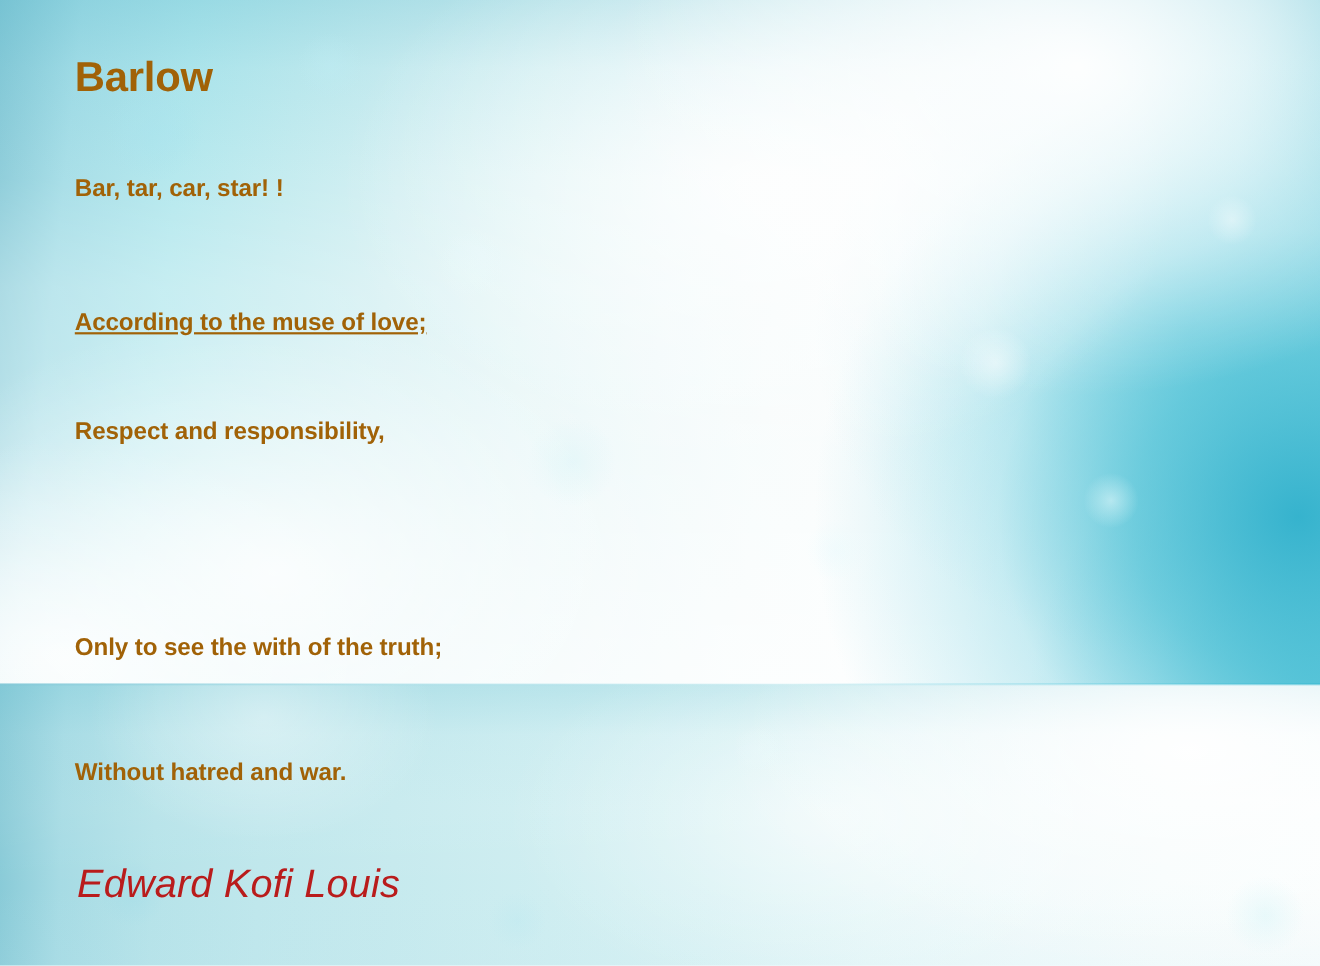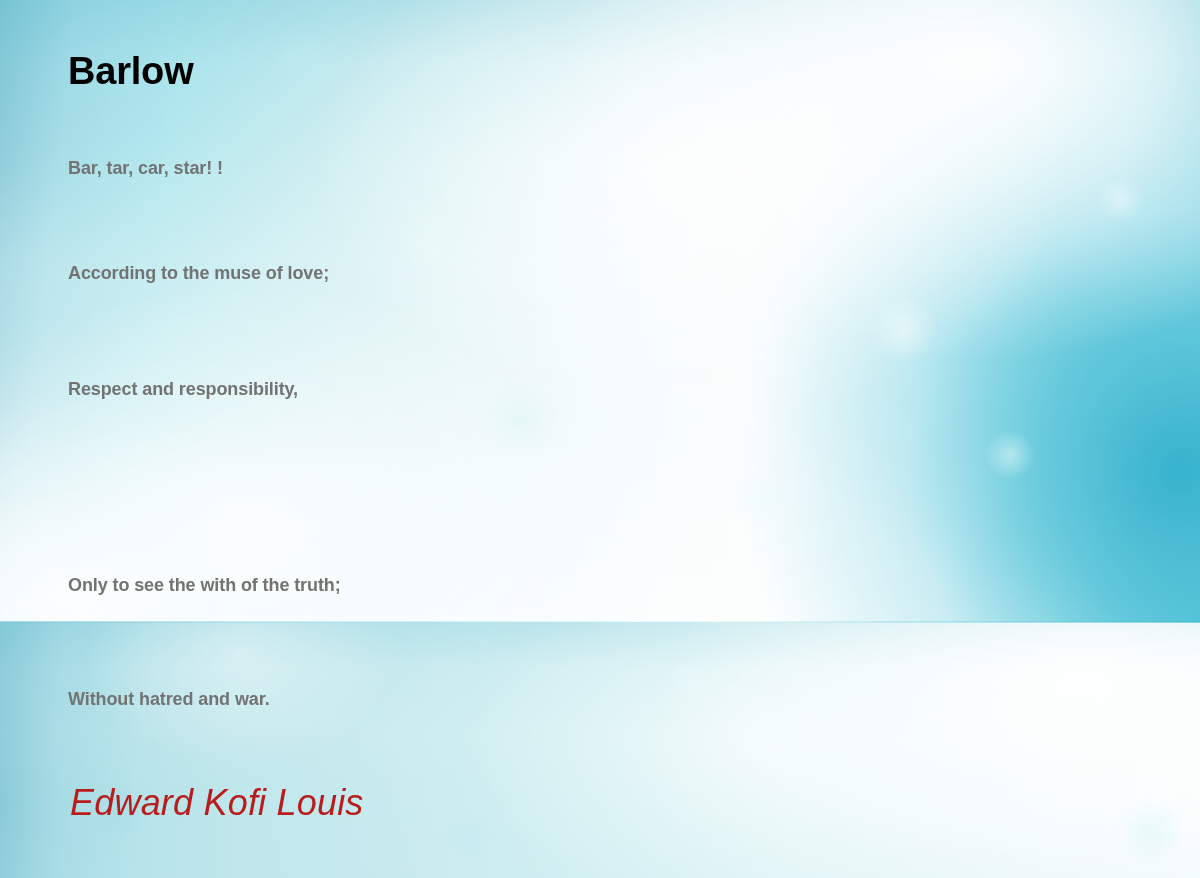--- a/index.html
+++ b/index.html
@@ -198,31 +198,31 @@
     position: absolute;
     inset: 0;
   }
 
   .poem-title {
     position: absolute;
     left: 68px;
     top: 50px;
     font-size: 38px;
     font-weight: bold;
-    color: #000000;
+    color: #a16207;
     letter-spacing: -0.2px;
     white-space: nowrap;
   }
 
   .poem-line {
     position: absolute;
     left: 68px;
-    font-size: 18px;
+    font-size: 22px;
     font-weight: bold;
-    color: #737373;
+    color: #a16207;
     letter-spacing: -0.1px;
     white-space: nowrap;
   }
 
   .poem-author {
     position: absolute;
     left: 70px;
     top: 782px;
     font-size: 36px;
     font-style: italic;
@@ -251,21 +251,21 @@
   </div>
 
   <div class="bg-seam"></div>
 
   <div class="text-layer">
 
     <div class="poem-title">Barlow</div>
 
     <div class="poem-line" style="top: 158px;">Bar, tar, car, star! !</div>
 
-    <div class="poem-line" style="top: 263px;">According to the muse of love;</div>
+    <div class="poem-line" style="top: 280px; text-decoration: underline;">According to the muse of love;</div>
 
     <div class="poem-line" style="top: 367px; margin-top: 12px;">Respect and responsibility,</div>
 
 
     <div class="poem-line" style="top: 575px;">Only to see the with of the truth;</div>
 
     <div class="poem-line" style="top: 679px; margin-top: 10px;">Without hatred and war.</div>
 
     <div class="poem-author">Edward Kofi Louis</div>
 

